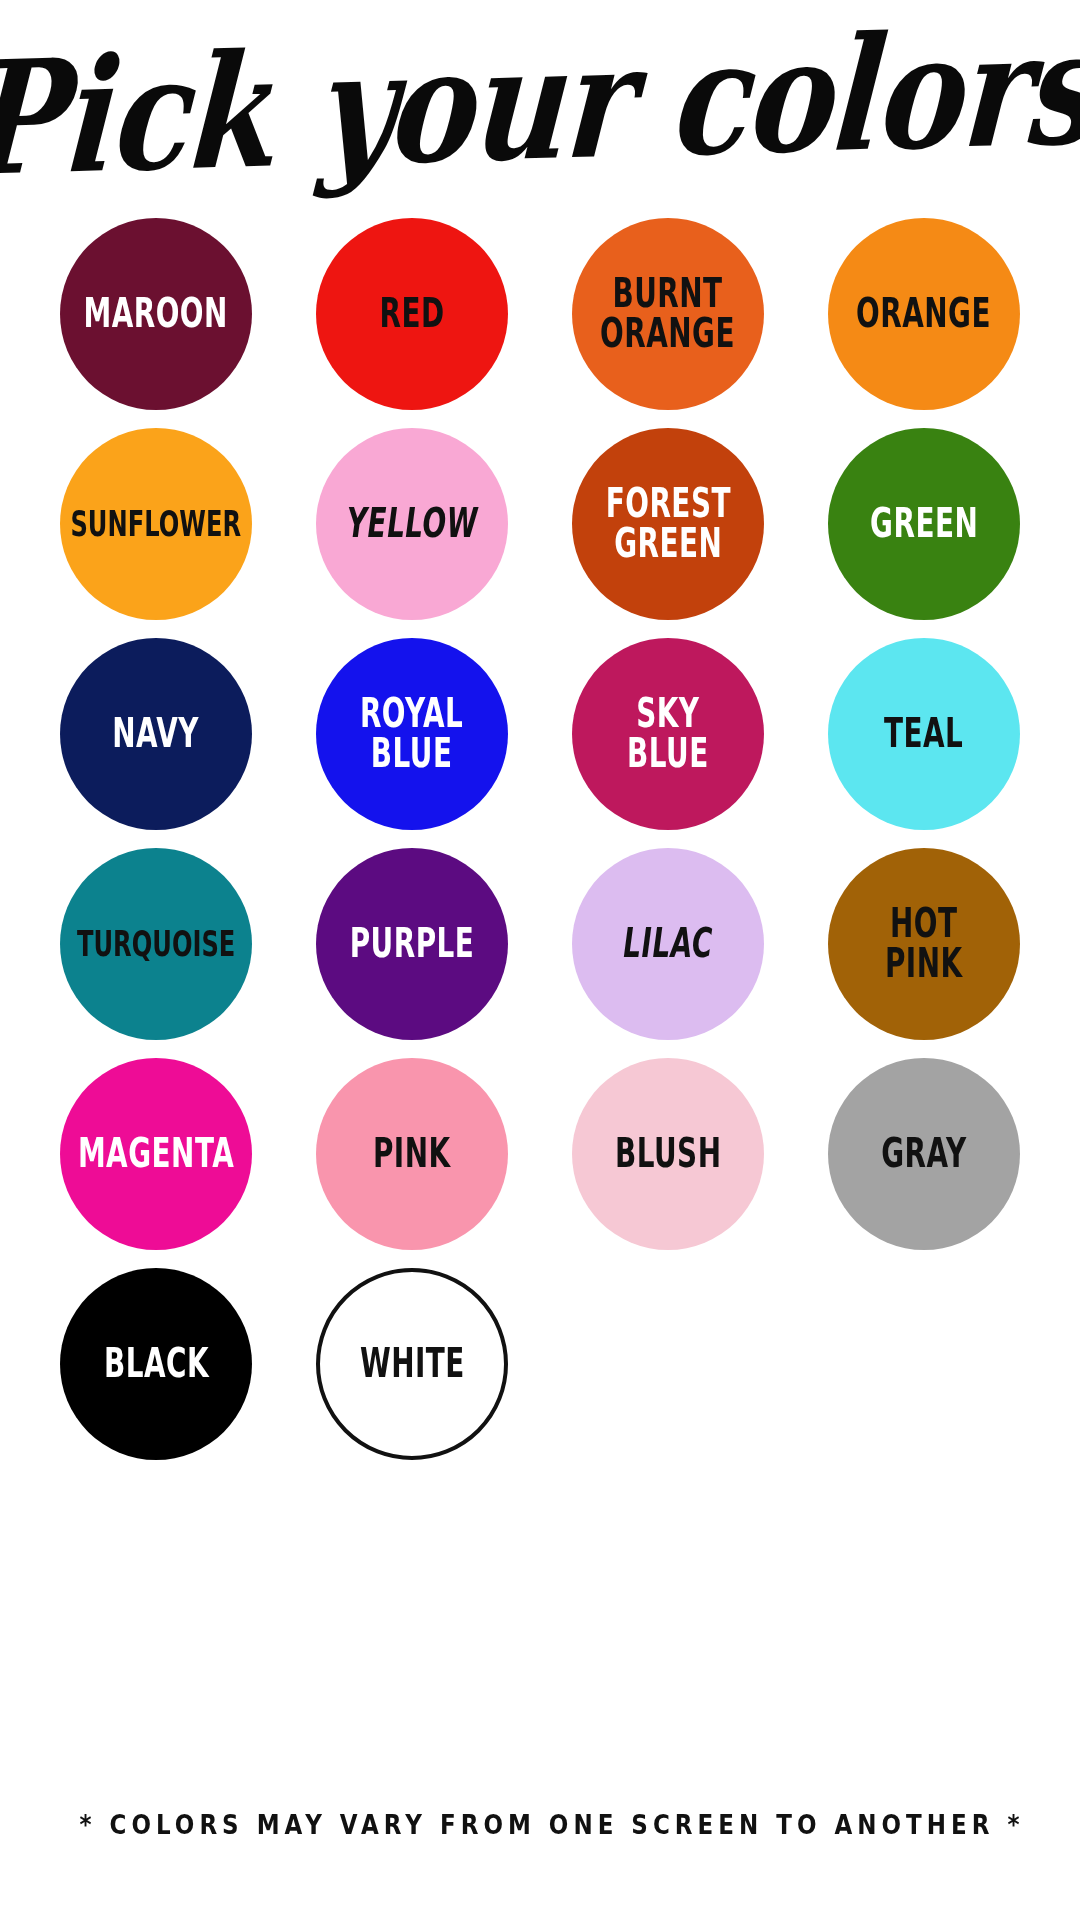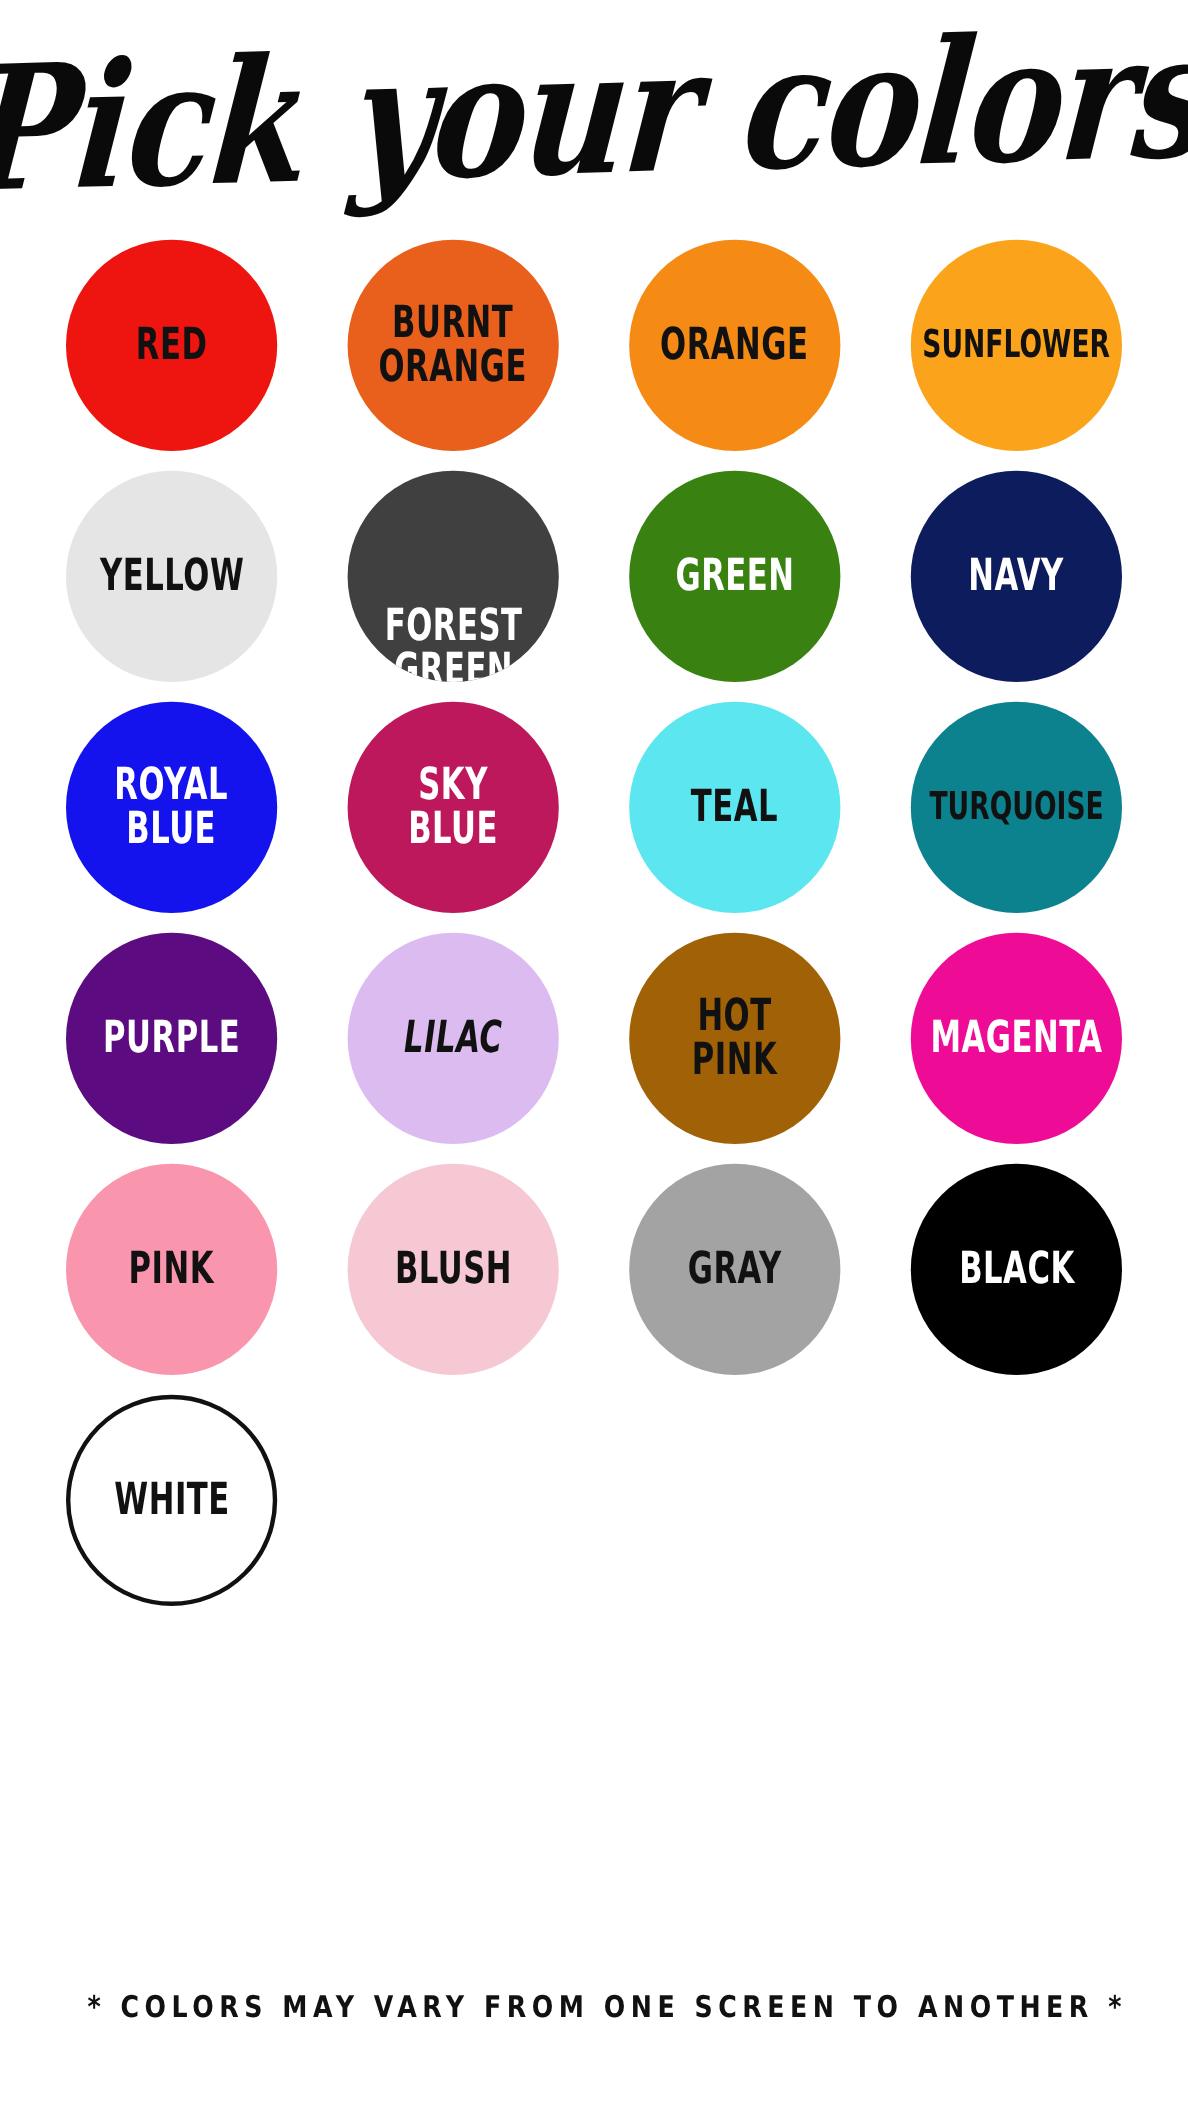--- a/index.html
+++ b/index.html
@@ -117,20 +117,25 @@
 </head>
 <body>
 
 <div class="title-wrap">
   <div class="title">Pick your colors</div>
   <span class="heart"></span>
 </div>
 
 <div class="grid">
     <div class="cell">
+      <div class="swatch" style="background: rgb(107, 16, 48);">
+        <div class="swatch-label" style="color: rgb(255, 255, 255);">MAROON</div>
+      </div>
+    </div>
+    <div class="cell">
       <div class="swatch" style="background: rgb(238, 21, 17);">
         <div class="swatch-label" style="color: rgb(17, 17, 17);">RED</div>
       </div>
     </div>
     <div class="cell">
       <div class="swatch" style="background: rgb(232, 96, 28);">
         <div class="swatch-label two-line" style="color: rgb(17, 17, 17);">BURNT
 ORANGE</div>
       </div>
     </div>
@@ -138,26 +143,26 @@
       <div class="swatch" style="background: rgb(245, 138, 21);">
         <div class="swatch-label" style="color: rgb(17, 17, 17);">ORANGE</div>
       </div>
     </div>
     <div class="cell">
       <div class="swatch" style="background: rgb(251, 163, 26);">
         <div class="swatch-label small" style="color: rgb(17, 17, 17);">SUNFLOWER</div>
       </div>
     </div>
     <div class="cell">
-      <div class="swatch" style="background: #e5e5e5;">
+      <div class="swatch" style="background: #f9a8d4; font-style: italic;">
         <div class="swatch-label" style="color: rgb(17, 17, 17);">YELLOW</div>
       </div>
     </div>
     <div class="cell">
-      <div class="swatch" style="background: #404040; align-items: flex-end;">
+      <div class="swatch" style="background: #c2410c;">
         <div class="swatch-label two-line" style="color: rgb(255, 255, 255);">FOREST
 GREEN</div>
       </div>
     </div>
     <div class="cell">
       <div class="swatch" style="background: rgb(57, 130, 17);">
         <div class="swatch-label" style="color: rgb(255, 255, 255);">GREEN</div>
       </div>
     </div>
     <div class="cell">

